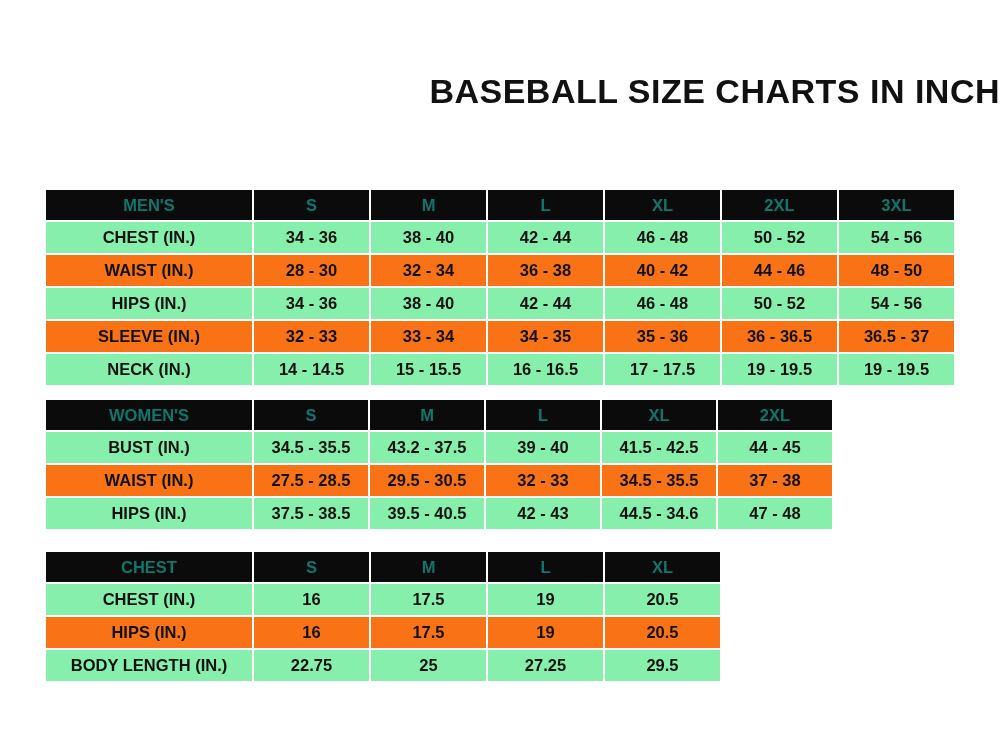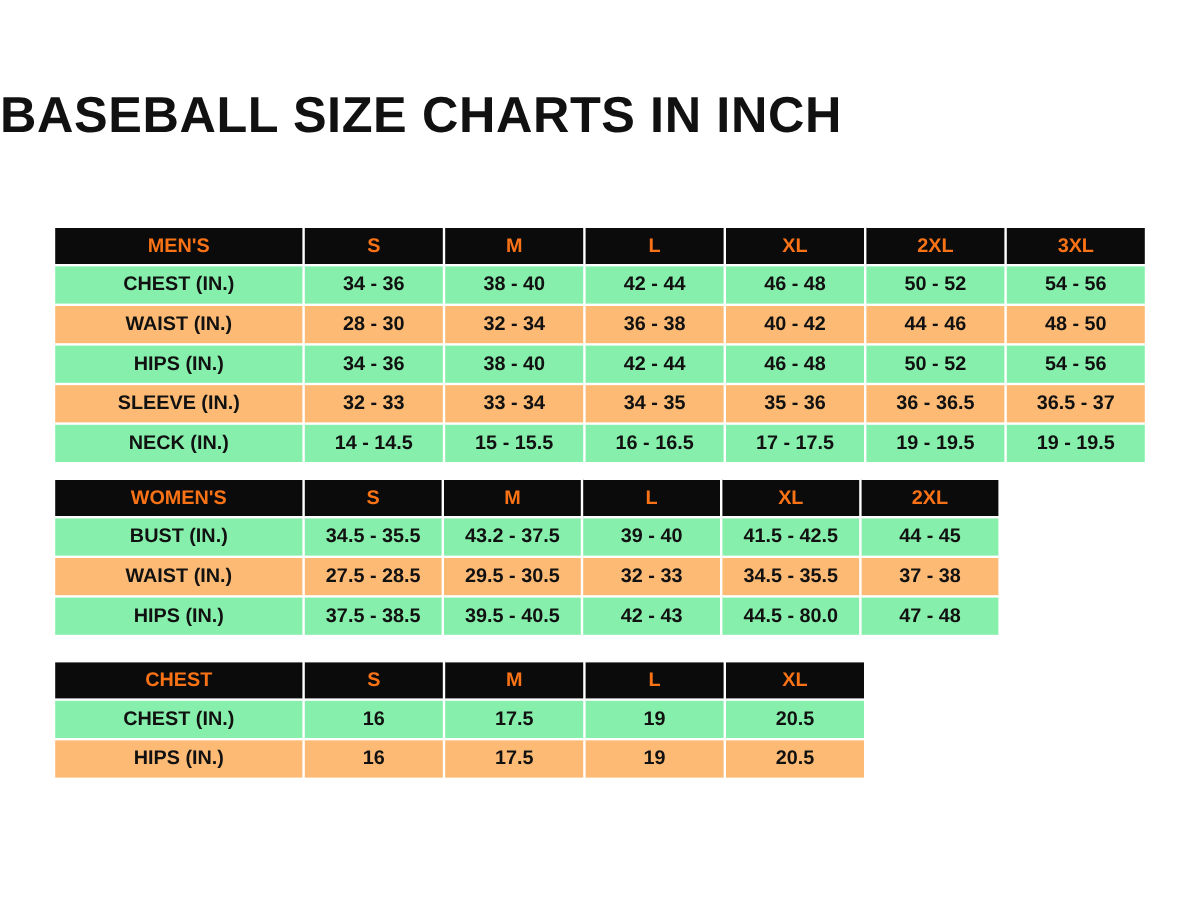--- a/index.html
+++ b/index.html
@@ -18,22 +18,22 @@
     position: relative;
     width: 1000px;
     height: 752px;
     background: #ffffff;
   }
   .title {
     position: absolute;
     top: 72px;
     left: 0;
     width: 1000px;
-    text-align: left;
-    font-size: 42px;
+    text-align: right;
+    font-size: 34px;
     font-weight: bold;
     letter-spacing: 0.5px;
     color: #111111;
   }
   table {
     border-collapse: collapse;
     table-layout: fixed;
     font-size: 16.5px;
     font-weight: bold;
   }
@@ -42,32 +42,32 @@
     text-align: center;
     padding: 0;
     height: 31px;
     white-space: nowrap;
     color: #111111;
     font-weight: bold;
     font-size: 16.5px;
   }
   thead th {
     background: #0b0b0b;
-    color: #f97316;
+    color: #0f766e;
     height: 30px;
     margin-top: 39px;
   }
   .rowlabel {
     background: #ffffff;
   }
   tbody tr.odd td {
     background: #86efac;
   }
   tbody tr.even td {
-    background: #fdba74;
+    background: #f97316;
   }
   
   #mens-table {
     position: absolute;
     left: 44px;
     top: 188px;
     width: 912px;
   }
   #mens-table col.c0 { width: 208px; }
   #mens-table col.cx { width: 117px; }
@@ -201,21 +201,21 @@
         <td>29.5 - 30.5</td>
         <td>32 - 33</td>
         <td>34.5 - 35.5</td>
         <td>37 - 38</td>
       </tr>
       <tr class="odd">
         <td class="rowlabel">HIPS (IN.)</td>
         <td>37.5 - 38.5</td>
         <td>39.5 - 40.5</td>
         <td>42 - 43</td>
-        <td>44.5 - 80.0</td>
+        <td>44.5 - 34.6</td>
         <td>47 - 48</td>
       </tr>
     </tbody>
   </table>
 
   <table id="youth-table">
     <colgroup>
       <col class="c0">
         <col class="cx">
         <col class="cx">
@@ -239,16 +239,23 @@
         <td>19</td>
         <td>20.5</td>
       </tr>
       <tr class="even">
         <td class="rowlabel">HIPS (IN.)</td>
         <td>16</td>
         <td>17.5</td>
         <td>19</td>
         <td>20.5</td>
       </tr>
+      <tr class="odd">
+        <td class="rowlabel">BODY LENGTH (IN.)</td>
+        <td>22.75</td>
+        <td>25</td>
+        <td>27.25</td>
+        <td>29.5</td>
+      </tr>
     </tbody>
   </table>
 
 </div>
 
 </body></html>

